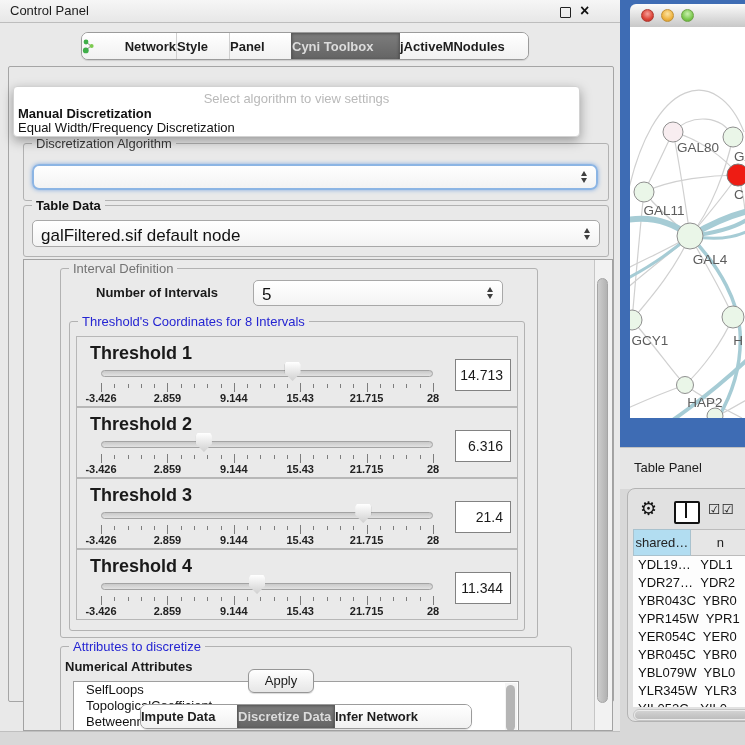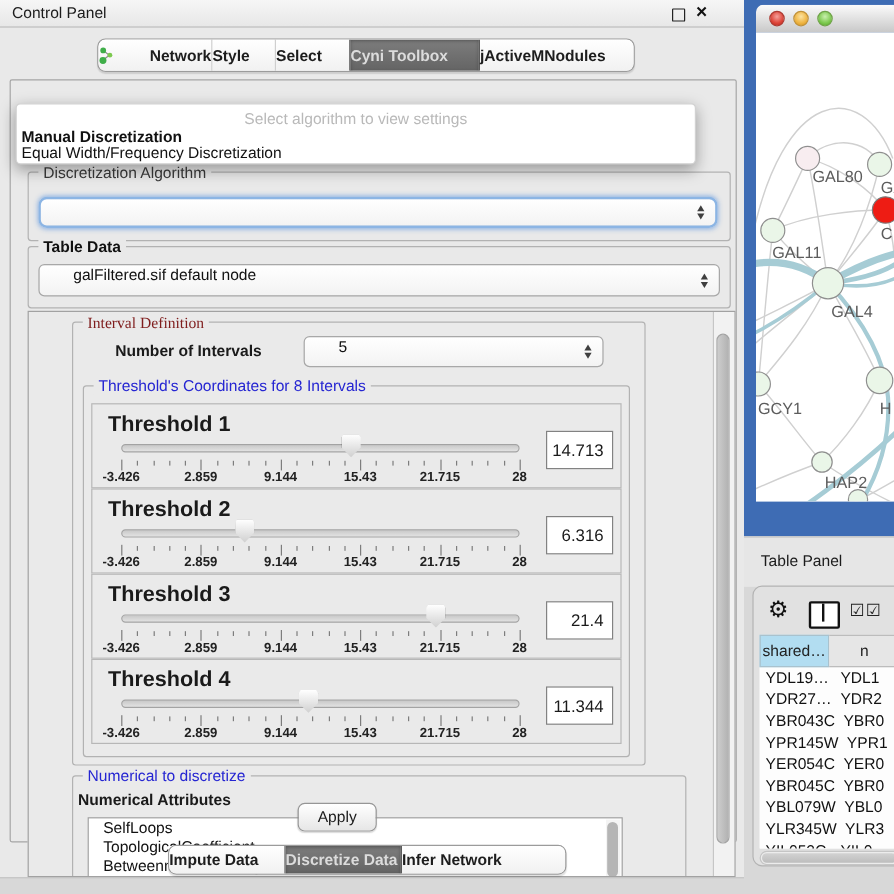--- a/index.html
+++ b/index.html
@@ -24,25 +24,25 @@
   #top-tabs .s3{width:107px;} #top-tabs .s4{width:128px;}
   #bottom-tabs{left:140px;top:704px;height:23px;}
   #bottom-tabs .s0{width:96px;} #bottom-tabs .s1{width:96px;} #bottom-tabs .s2{width:136px;}
 
   
   #outer-box{position:absolute;left:8px;top:66px;width:604px;height:634px;border:1px solid #a5a5a5;border-radius:2px;background:#e9e9e9;}
 
   
   .group{position:absolute;border:1px solid #b2b2b2;border-radius:3px;}
   .gtitle{position:absolute;top:-8px;left:8px;background:#e9e9e9;padding:0 4px;font-size:13px;white-space:nowrap;}
-  .gt-dark{color:#3a3a3a;} .gt-green{color:#7f1d1d;font-family:Liberation Serif, serif;} .gt-blue{color:#2525d2;} .gt-black{color:#111;font-weight:bold;}
+  .gt-dark{color:#3a3a3a;} .gt-green{color:#737373;} .gt-blue{color:#2525d2;} .gt-black{color:#111;font-weight:bold;}
 
   
   .combo{position:absolute;background:linear-gradient(#ffffff,#f3f3f3);border:1px solid #a8a8a8;border-radius:5px;
-         font-size:13px;color:#111;display:flex;align-items:flex-start;padding-left:28px;box-sizing:border-box;}
+         font-size:17px;color:#111;display:flex;align-items:flex-end;padding-left:8px;box-sizing:border-box;}
   .stepper{position:absolute;right:9px;top:50%;transform:translateY(-50%);display:flex;flex-direction:column;gap:2px;}
   .stepper i{display:block;width:0;height:0;border-left:3.5px solid transparent;border-right:3.5px solid transparent;}
   .stepper .up{border-bottom:5px solid #3f3f3f;}
   .stepper .down{border-top:5px solid #3f3f3f;}
 
   #alg-group{left:14px;top:76px;width:584px;height:56px;}
   #alg-combo{left:8px;top:20px;width:566px;height:26px;border:2px solid #8cb5e4;box-shadow:0 0 4px rgba(120,165,225,.9);border-radius:7px;}
   #td-group{left:14px;top:138px;width:584px;height:50px;}
   #td-combo{left:8px;top:14px;width:568px;height:27px;}
 
@@ -148,21 +148,21 @@
           <circle cx="4" cy="3" r="2.4" fill="#3fae49"></circle>
           <circle cx="3.8" cy="11.4" r="2.9" fill="#3fae49"></circle>
           <circle cx="9.6" cy="7" r="2" fill="#7cc94f"></circle>
         </svg>
         <span>Network</span>
       </div>
       <div class="seg s1">
           <span>Style</span>
         </div>
       <div class="seg s2">
-          <span>Select</span>
+          <span>Panel</span>
         </div>
       <div class="seg s3 sel">
           <span>Cyni Toolbox</span>
         </div>
       <div class="seg s4">
           <span>jActiveMNodules</span>
         </div>
     </div>
 
     <div id="outer-box">
@@ -380,21 +380,21 @@
                   <span style="left: 60%;">15.43</span>
                   <span style="left: 80%;">21.715</span>
                   <span style="left: 100%;">28</span>
                 </div>
               <div class="t-value">11.344</div>
             </div>
           </div>
         </div>
 
         <div id="attr-group" class="group">
-          <span class="gtitle gt-blue">Numerical to discretize</span>
+          <span class="gtitle gt-blue">Attributes to discretize</span>
           <span id="attr-sub">Numerical Attributes</span>
           <div id="attr-list">
             <div>
                 <div class="attr-item">SelfLoops</div>
                 <div class="attr-item">TopologicalCoefficient</div>
                 <div class="attr-item">BetweennessCentrality</div>
               </div>
             <div id="attr-vsb">
                 <div class="th"></div>
               </div>

